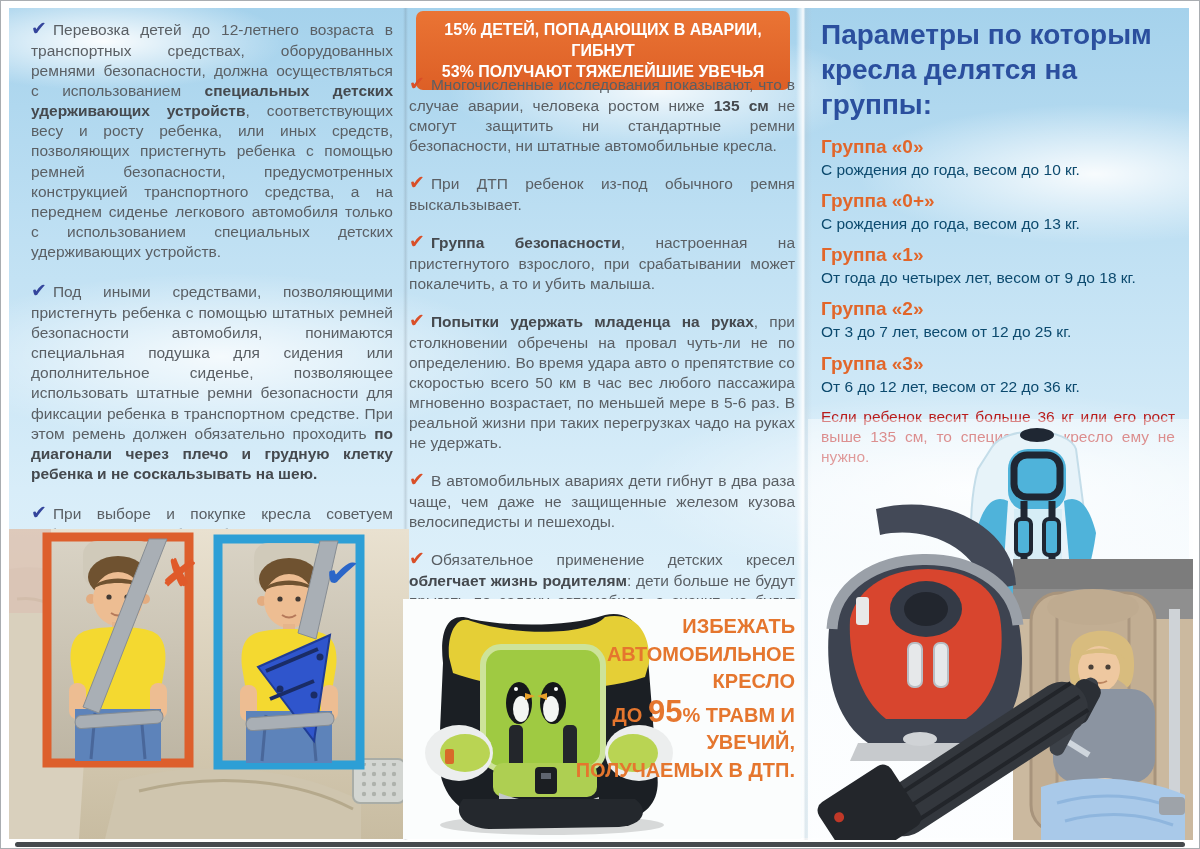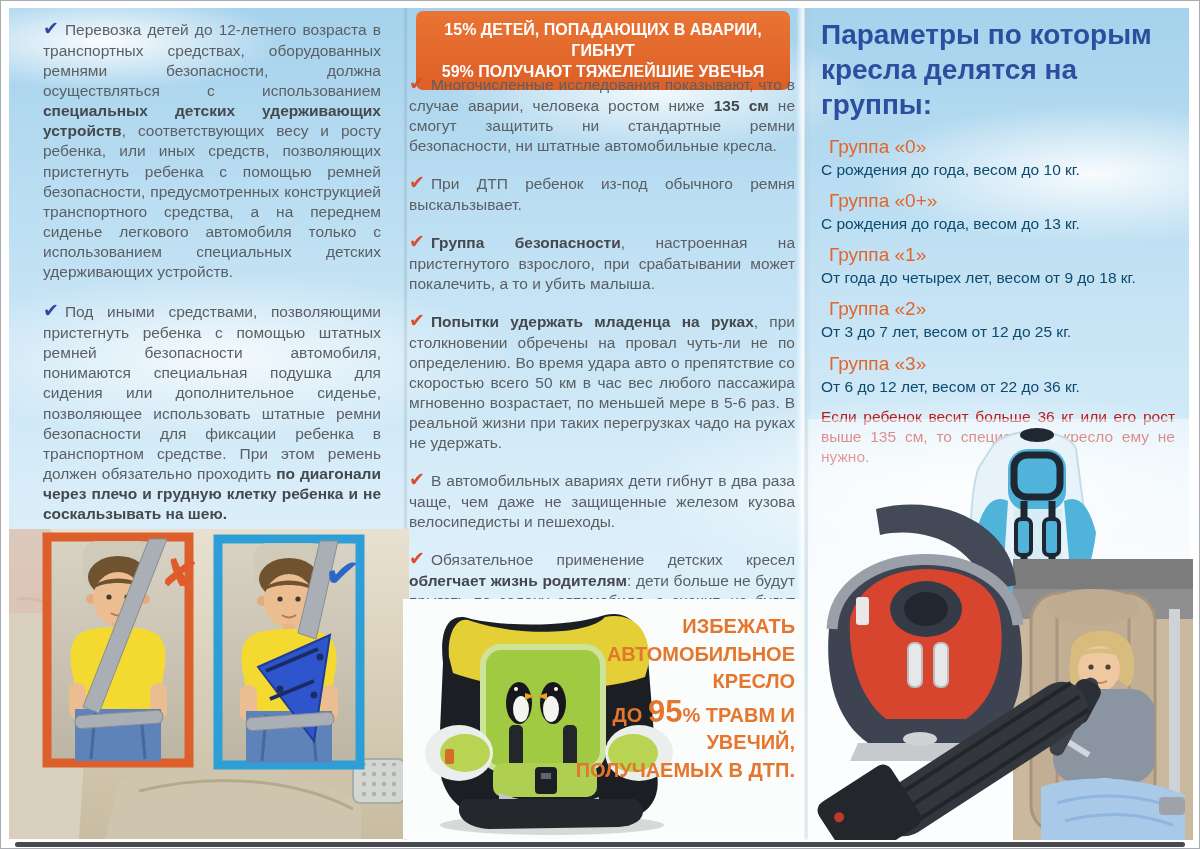--- a/index.html
+++ b/index.html
@@ -24,37 +24,37 @@
   .fold2{position:absolute; left:795px; top:7px; width:16px; height:832px;
     background:linear-gradient(90deg, rgba(255,255,255,0) 0%, rgba(255,255,255,.9) 45%, rgba(180,190,198,.25) 60%, rgba(255,255,255,0) 100%);}
   .bottom-edge{position:absolute; left:14px; right:14px; bottom:1px; height:5px; background:#45494d; border-radius:3px;}
 
   
   .col{position:absolute; text-align:justify;}
   .col-left{left:30px; top:15px; width:362px;}
   .col-mid-text{left:408px; top:70px; width:386px;}
   .col-right{left:820px; top:16px; width:354px;}
 
-  .para{font-size:15.5px; line-height:1.3; color:#5a5f64; margin:0 12px 16px;}
+  .para{font-size:15.5px; line-height:1.3; color:#5a5f64; margin:0 0 16px;}
   .para .b{font-weight:bold; color:#45494e;}
   .check{font-family:"DejaVu Sans",sans-serif; font-weight:bold; font-size:19px; margin-right:7px; letter-spacing:-1px;}
   .check.blue{color:#34459c;}
   .check.orange{color:#d94f28;}
   .mid .para{margin:0 0 14px;}
 
   .banner{
     position:absolute; left:415px; top:10px; width:374px; box-sizing:border-box;
     background:linear-gradient(180deg,#ea7434,#dd5f26);
     border-radius:7px; padding:8px 6px; text-align:center;
     color:#ffffff; font-weight:bold; font-size:16px; line-height:1.32;
   }
 
   .r-heading{font-size:28px; line-height:1.25; font-weight:bold; color:#2b4f9e; text-align:left; margin:0 0 14px;}
   .group{text-align:left;}
-  .group-title{font-size:19px; font-weight:normal; color:#e2662a; margin:0 8px 2px;}
+  .group-title{font-size:19px; font-weight:bold; color:#e2662a; margin:0 0 2px;}
   .group-desc{font-size:15.5px; line-height:1.3; color:#0c4a6e; margin:0 0 10px;}
   .note{font-size:15.5px; line-height:1.3; color:#b91c1c; text-align:justify; margin:4px 0 0;}
 
   
   .photo-left{position:absolute; left:8px; top:528px; width:400px; height:310px;}
   .photo-mid{position:absolute; left:402px; top:598px; width:398px; height:240px; background:#fbfdfd;}
   .photo-mid svg{position:absolute; left:4px; top:2px;}
   .promo{position:absolute; right:6px; top:14px; width:237px; text-align:right;
     color:#e5762e; font-weight:bold; font-size:20px; line-height:1.38;}
   .promo .xl{font-size:31px; line-height:1;}
@@ -138,21 +138,21 @@
         <g transform="rotate(-4 71 182)">
             <rect x="28" y="176" width="88" height="13" rx="6" fill="#a9afb5" stroke="#878d93" stroke-width="1"></rect>
           </g>
         <text x="106" y="46" font-size="42" font-weight="bold" fill="#2b66c8" font-family="DejaVu Sans, sans-serif" transform="rotate(8 106 36)">✔</text>
       </g>
     </svg>
   </div>
 
   <div class="banner">
     <div>15% ДЕТЕЙ, ПОПАДАЮЩИХ В АВАРИИ, ГИБНУТ</div>
-    <div>59% ПОЛУЧАЮТ ТЯЖЕЛЕЙШИЕ УВЕЧЬЯ</div>
+    <div>53% ПОЛУЧАЮТ ТЯЖЕЛЕЙШИЕ УВЕЧЬЯ</div>
   </div>
 
   <div class="col col-mid-text mid">
     <p class="para"><span class="check orange">✔</span><span><span>Многочисленные исследования показывают, что в случае аварии, человека ростом ниже </span><span class="b">135 см</span><span> не смогут защитить ни стандартные ремни безопасности, ни штатные автомобильные кресла.</span></span></p>
     <p class="para"><span class="check orange">✔</span><span><span>При ДТП ребенок из-под обычного ремня выскальзывает.</span></span></p>
     <p class="para"><span class="check orange">✔</span><span><span class="b">Группа безопасности</span><span>, настроенная на пристегнутого взрослого, при срабатывании может покалечить, а то и убить малыша.</span></span></p>
     <p class="para"><span class="check orange">✔</span><span><span class="b">Попытки удержать младенца на руках</span><span>, при столкновении обречены на провал чуть-ли не по определению. Во время удара авто о препятствие со скоростью всего 50 км в час вес любого пассажира мгновенно возрастает, по меньшей мере в 5-6 раз. В реальной жизни при таких перегрузках чадо на руках не удержать.</span></span></p>
     <p class="para"><span class="check orange">✔</span><span><span>В автомобильных авариях дети гибнут в два раза чаще, чем даже не защищенные железом кузова велосипедисты и пешеходы.</span></span></p>
     <p class="para"><span class="check orange">✔</span><span><span>Обязательное применение детских кресел </span><span class="b">облегчает жизнь родителям</span><span>: дети больше не будут прыгать по салону автомобиля, а значит, не будут отвлекать водителя, тем самым, увеличив безопасность дорожного движения.</span></span></p>
   </div>

